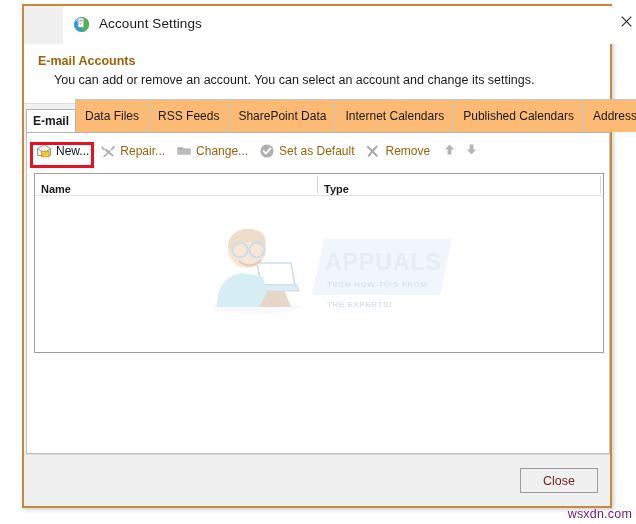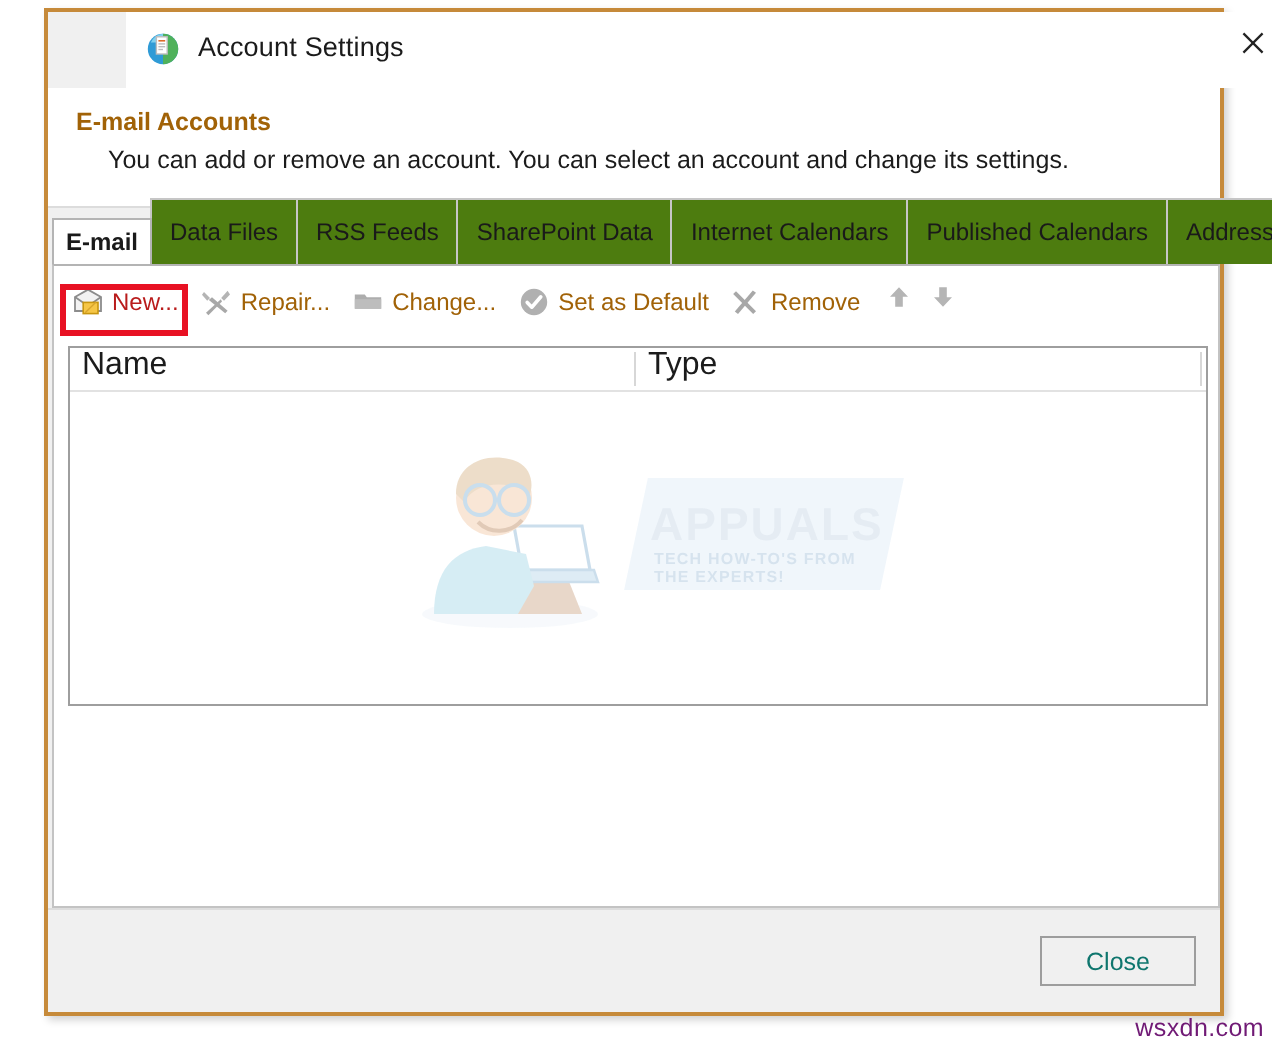--- a/index.html
+++ b/index.html
@@ -115,21 +115,21 @@
     box-sizing: border-box;
   }
   .tab {
     position: relative;
     height: 20px;
     padding: 16px 9px;
     display: flex;
     align-items: center;
     font-size: 12px;
     color: #1a1a1a;
-    background: #4d7c0f;
+    background: #fdba74;
     border: 1px solid #c6c6c6;
     border-bottom: none;
     margin-right: -1px;
     box-sizing: border-box;
     white-space: nowrap;
     cursor: default;
   }
   .tab.active {
     background: #ffffff;
     font-weight: bold;
@@ -170,21 +170,21 @@
     align-items: center;
     height: 22px;
     padding: 0 6px 0 3px;
     margin-right: 2px;
     font-size: 12px;
     color: #a16207;
     white-space: nowrap;
     cursor: default;
     box-sizing: border-box;
   }
-  .tb-item.enabled { color: #b91c1c; text-align: center; }
+  .tb-item.enabled { color: #0f172a; text-align: center; }
   .tb-item .tb-ico {
     width: 16px;
     height: 16px;
     margin-right: 4px;
     flex: 0 0 16px;
     display: block;
   }
   .tb-arrow {
     width: 22px;
     height: 22px;
@@ -223,26 +223,27 @@
     position: relative;
     height: 21px;
     background: #ffffff;
     border-bottom: 1px solid #e2e2e2;
   }
   .col {
     position: absolute;
     top: 0;
     height: 21px;
     display: flex;
-    align-items: flex-start;
-    font-size: 16px;
+    align-items: flex-end;
+    font-size: 11px;
     color: #1b1b1b;
     padding-left: 6px;
     box-sizing: border-box;
     cursor: default;
+    font-weight: bold;
   }
   .col-sep {
     position: absolute;
     top: 2px;
     width: 1px;
     height: 17px;
     background: #d7d7d7;
   }
   .list-body {
     position: relative;
@@ -269,21 +270,21 @@
     letter-spacing: 1px;
     color: #c8d7e6;
     font-family: "Liberation Sans", sans-serif;
   }
   .wm-tag {
     position: absolute;
     left: 122px;
     top: 56px;
     width: 115px;
     font-size: 8px;
-    line-height: 9px;
+    line-height: 20px;
     font-weight: bold;
     letter-spacing: 0.6px;
     color: #a8c4dc;
   }
   .wm-tag-bg {
     position: absolute;
     left: 113px;
     top: 20px;
     width: 128px;
     height: 56px;
@@ -310,21 +311,21 @@
   }
   .close-button {
     position: absolute;
     right: 12px;
     top: 14px;
     width: 78px;
     height: 25px;
     background: #f0f0f0;
     border: 1px solid #9d9d9d;
     font-size: 12.5px;
-    color: #0f766e;
+    color: #7f1d1d;
     display: flex;
     align-items: center;
     justify-content: center;
     box-sizing: border-box;
     cursor: default;
     font-family: "Liberation Sans", sans-serif;
   }
 
   
   .site-wm {

